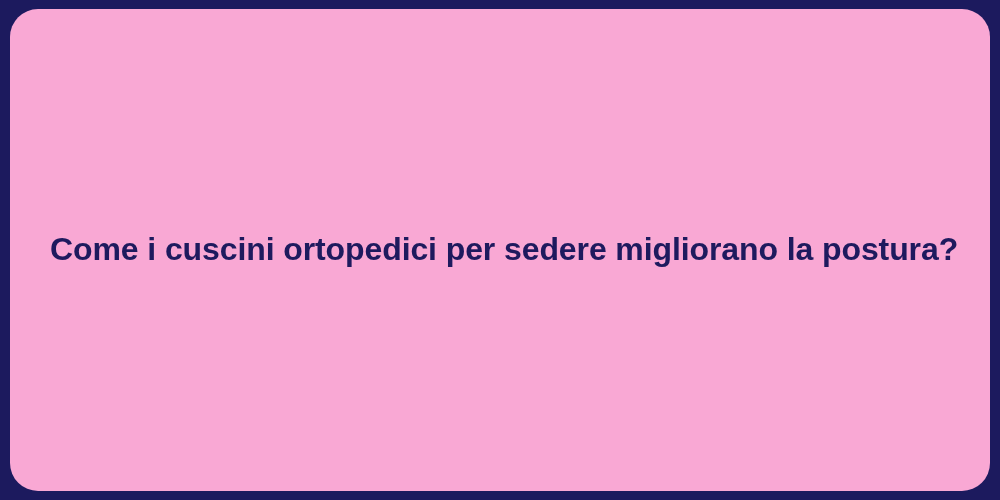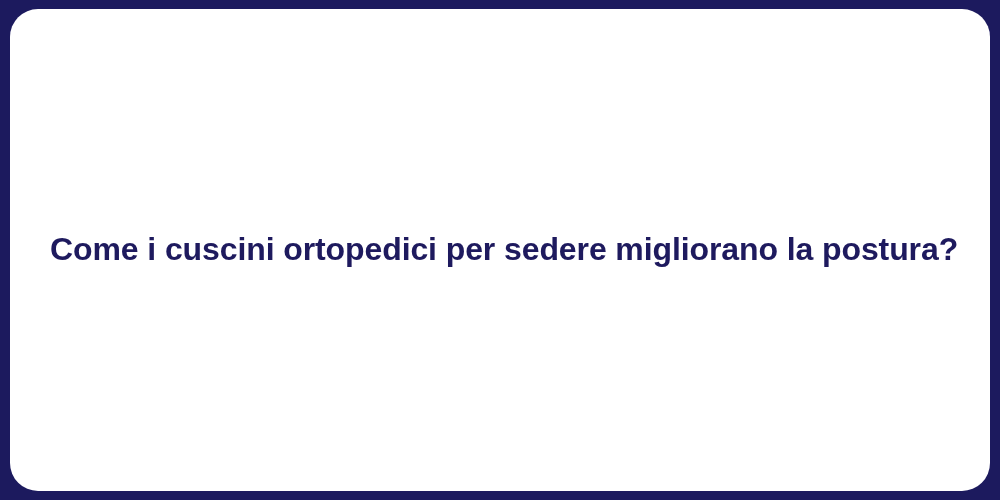--- a/index.html
+++ b/index.html
@@ -21,21 +21,21 @@
     display: flex;
     align-items: stretch;
     justify-content: stretch;
   }
   #card {
     position: absolute;
     left: 10px;
     top: 9px;
     width: 980px;
     height: 482px;
-    background: #ffffff;
+    background: #f9a8d4;
     border-radius: 28px;
     display: flex;
     align-items: center;
     justify-content: center;
     box-sizing: border-box;
   }
   #headline {
     margin: 0;
     padding: 0 40px;
     width: 100%;

